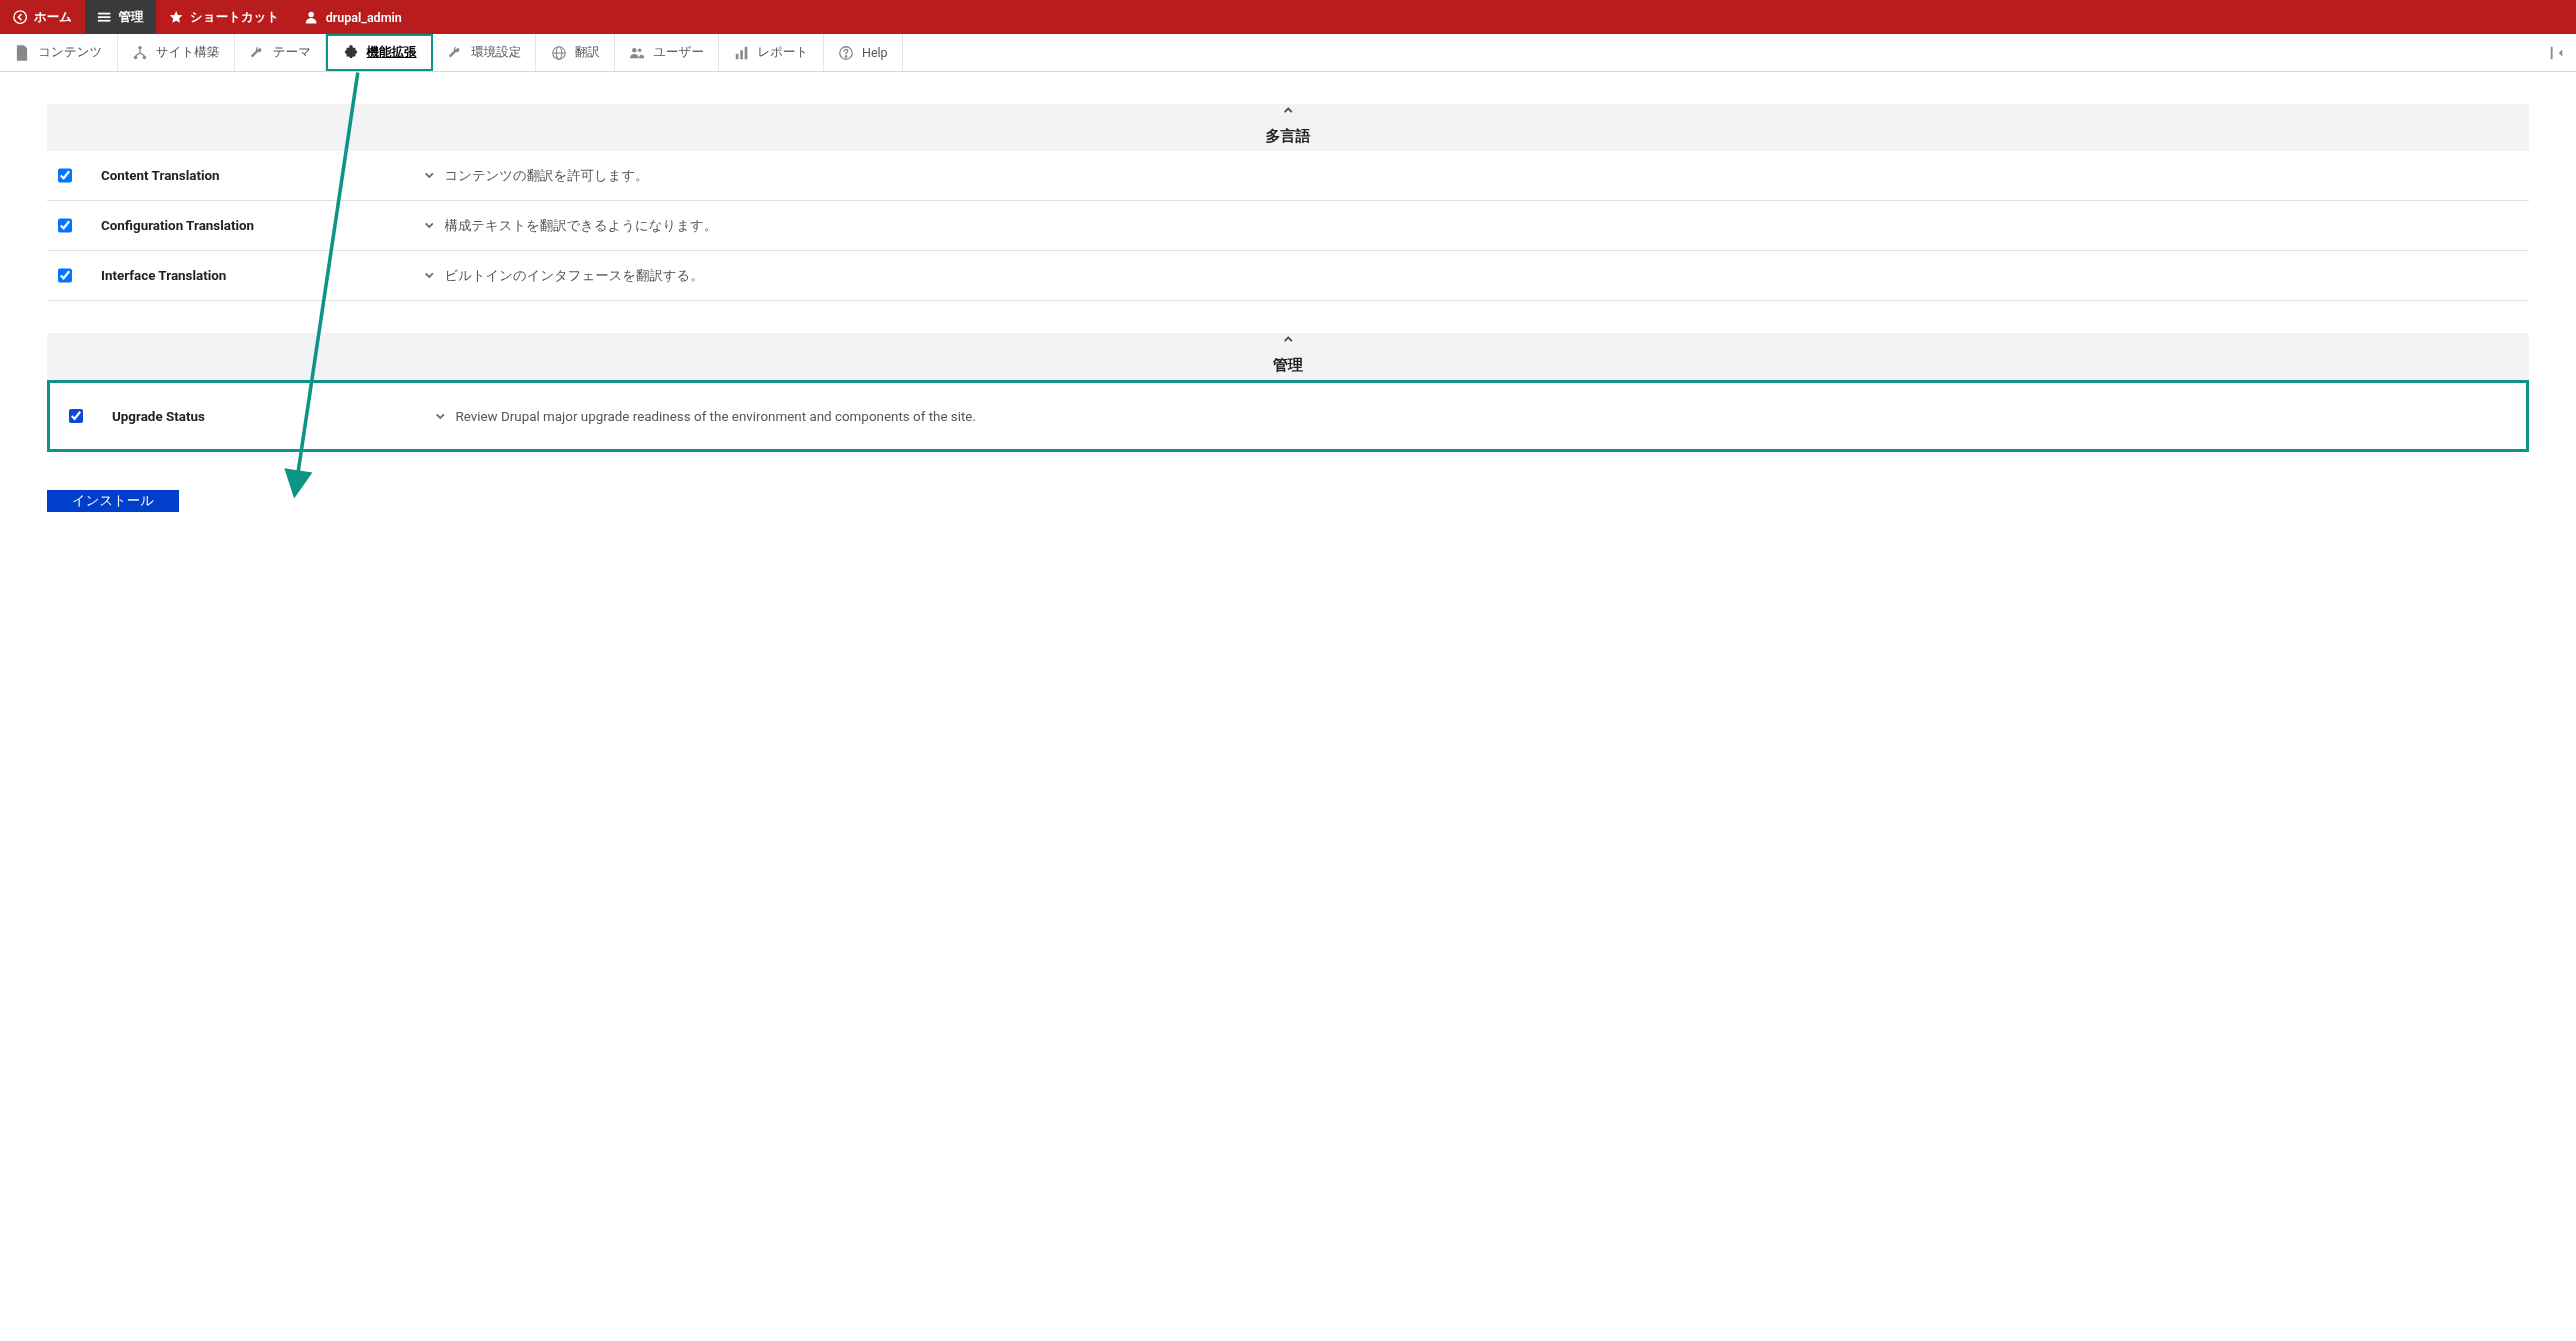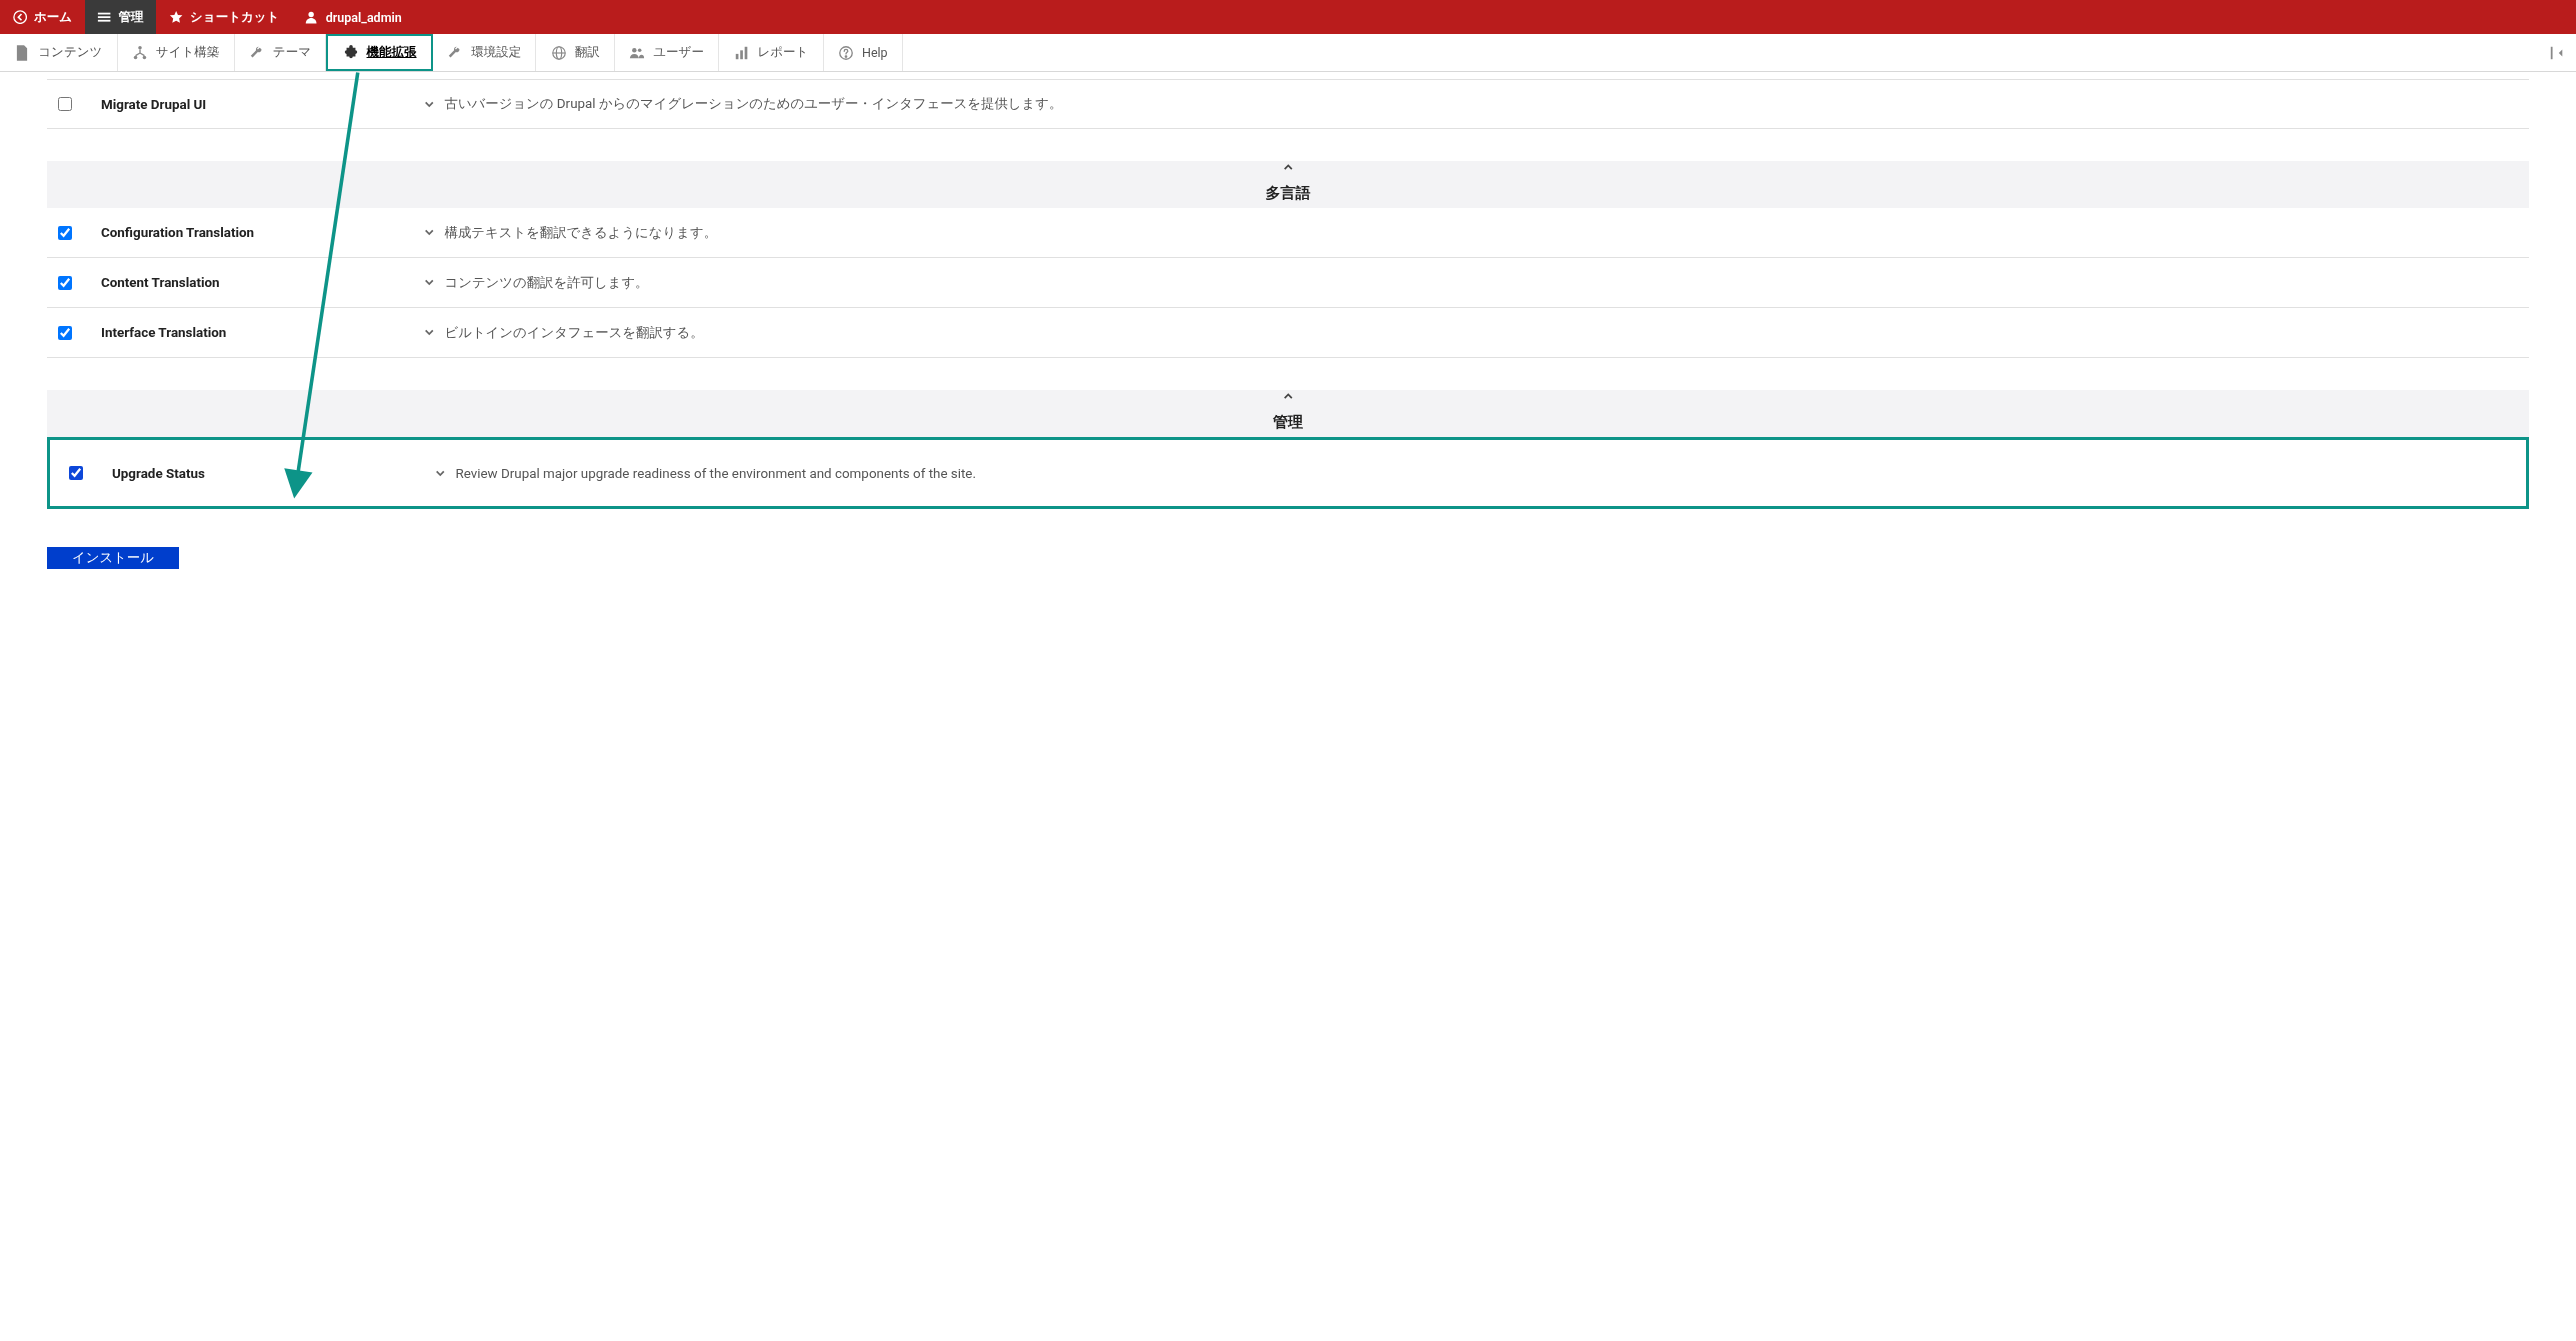--- a/index.html
+++ b/index.html
@@ -184,72 +184,58 @@
   <defs>
     <marker id="arrowhead" markerWidth="12" markerHeight="12" refX="6" refY="6" orient="auto">
       <path d="M2 2 L10 6 L2 10 z" fill="#0d9488"></path>
     </marker>
   </defs>
   <line x1="85" y1="0" x2="16" y2="462" stroke="#0d9488" stroke-width="4" marker-end="url(#arrowhead)"></line>
 </svg>
 
 <div class="content">
 
-  <div class="module-row" style="border-top:0.9px solid #e0e0e0; margin-top:7.2px;">
+
+  
+  <div class="section-header">
+    <span class="chevron-up">
+      <svg viewBox="0 0 14 14" fill="none" stroke="currentColor" stroke-width="2">
+          <path d="M3 9l4-4 4 4"></path>
+        </svg>
+    </span>
+    <span class="section-title">多言語</span>
+  </div>
+
+  <div class="module-row">
     <div class="module-checkbox">
-      <input type="checkbox" style="">
-    </div>
-    <div class="module-name">Migrate Drupal UI</div>
+      <input type="checkbox" checked="" style="">
+    </div>
+    <div class="module-name">Content Translation</div>
     <div class="module-desc">
       <span class="chevron-down">
         <svg viewBox="0 0 14 14" fill="none" stroke="currentColor" stroke-width="2">
             <path d="M3 5l4 4 4-4"></path>
           </svg>
       </span>
-      <span>古いバージョンの Drupal からのマイグレーションのためのユーザー・インタフェースを提供します。</span>
-    </div>
-  </div>
-
-  
-  <div class="section-header">
-    <span class="chevron-up">
-      <svg viewBox="0 0 14 14" fill="none" stroke="currentColor" stroke-width="2">
-          <path d="M3 9l4-4 4 4"></path>
-        </svg>
-    </span>
-    <span class="section-title">多言語</span>
+      <span>コンテンツの翻訳を許可します。</span>
+    </div>
   </div>
 
   <div class="module-row">
     <div class="module-checkbox">
       <input type="checkbox" checked="" style="">
     </div>
     <div class="module-name">Configuration Translation</div>
     <div class="module-desc">
       <span class="chevron-down">
         <svg viewBox="0 0 14 14" fill="none" stroke="currentColor" stroke-width="2">
             <path d="M3 5l4 4 4-4"></path>
           </svg>
       </span>
       <span>構成テキストを翻訳できるようになります。</span>
-    </div>
-  </div>
-
-  <div class="module-row">
-    <div class="module-checkbox">
-      <input type="checkbox" checked="" style="">
-    </div>
-    <div class="module-name">Content Translation</div>
-    <div class="module-desc">
-      <span class="chevron-down">
-        <svg viewBox="0 0 14 14" fill="none" stroke="currentColor" stroke-width="2">
-            <path d="M3 5l4 4 4-4"></path>
-          </svg>
-      </span>
-      <span>コンテンツの翻訳を許可します。</span>
     </div>
   </div>
 
   <div class="module-row">
     <div class="module-checkbox">
       <input type="checkbox" checked="" style="">
     </div>
     <div class="module-name">Interface Translation</div>
     <div class="module-desc">
       <span class="chevron-down">

